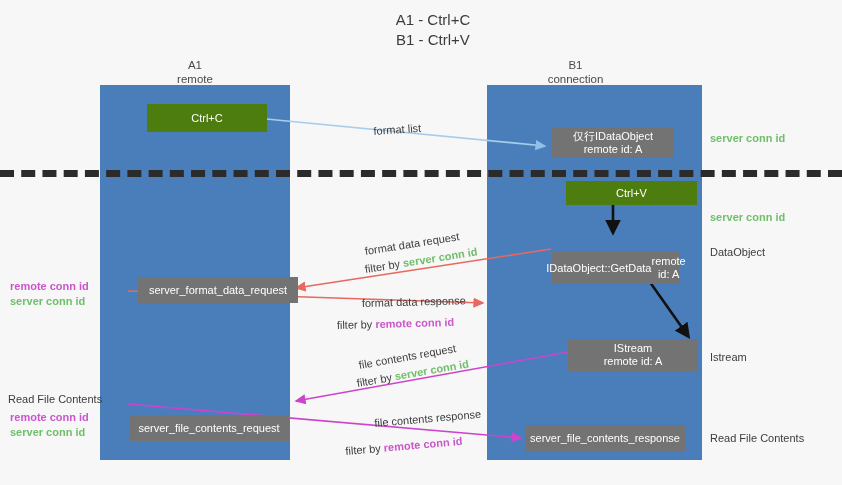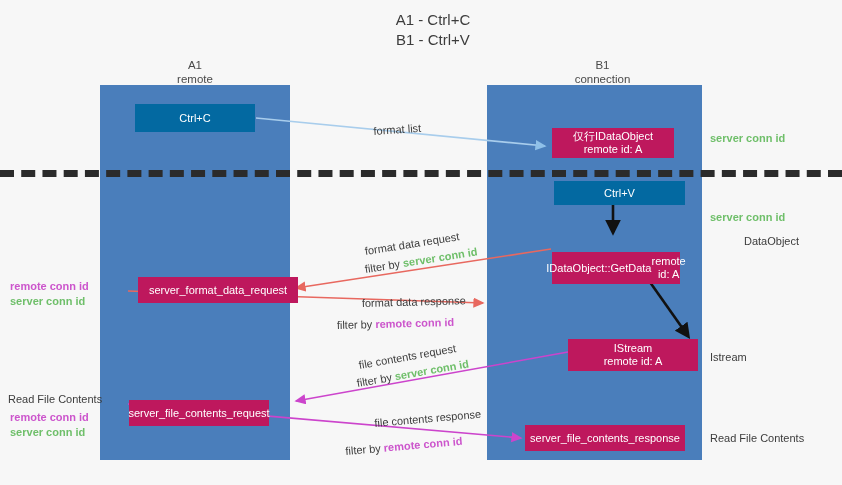--- a/index.html
+++ b/index.html
@@ -29,22 +29,22 @@
 
   
   .box{
     position:absolute;
     display:flex;align-items:center;justify-content:center;
     text-align:center;
     color:#ffffff;font-size:11px;line-height:13px;
     box-sizing:border-box;
     padding:2px 4px;
   }
-  .box.green{background:#0369a1;}
-  .box.orange{background:#be185d;text-align:center;}
+  .box.green{background:#4d7c0f;margin-left:12px;}
+  .box.orange{background:#737373;text-align:center;}
 
   
   .lbl{position:absolute;font-size:11px;line-height:14px;color:#3c3c3c;white-space:nowrap;}
   .lbl.rot{transform-origin:left bottom;}
   .lbl .g{color:#6fbf6a;font-weight:bold;}
   .lbl .p{color:#cc55cc;font-weight:bold;}
 
   .side-lbl{position:absolute;font-size:11px;line-height:15px;white-space:nowrap;}
   .side-lbl.plain{color:#3c3c3c;}
   .side-lbl .g{color:#6fbf6a;font-weight:bold;}
@@ -61,21 +61,21 @@
 
   <div class="title">
     <div>A1 - Ctrl+C</div>
     <div>B1 - Ctrl+V</div>
   </div>
 
   <div class="col-head" style="left:100px;top:58px;width:190px;">
     <div>A1</div>
     <div>remote</div>
   </div>
-  <div class="col-head" style="left:495px;top:58px;width:215px;">
+  <div class="col-head" style="left:468px;top:58px;width:215px;">
     <div>B1</div>
     <div>connection</div>
   </div>
 
   <div class="lane" style="left:100px;top:85px;width:190px;height:375px;"></div>
   <div class="lane" style="left:487px;top:85px;width:215px;height:375px;"></div>
 
   <svg id="wires" viewBox="0 0 842 485">
     <defs>
       <marker id="mk-blue" markerWidth="7" markerHeight="7" refX="6" refY="3.2" orient="auto">
@@ -130,21 +130,21 @@
   <div class="box orange" style="left:129px;top:277px;width:160px;height:26px;margin-left:9px;">
     <span>server_format_data_request</span>
   </div>
 
 
   <div class="box orange" style="left:568px;top:339px;width:130px;height:32px;flex-direction:column;">
     <span>IStream</span>
     <span>remote id: A</span>
   </div>
 
-  <div class="box orange" style="left:129px;top:400px;width:140px;height:26px;">
+  <div class="box orange" style="left:129px;top:415px;width:160px;height:26px;">
     <span>server_file_contents_request</span>
   </div>
 
   <div class="box orange" style="left:525px;top:425px;width:160px;height:26px;">
     <span>server_file_contents_response</span>
   </div>
 
   <div class="lbl rot" style="left:374px;top:124px;transform:rotate(-4deg);">
     <span>format list</span>
   </div>
@@ -176,21 +176,21 @@
   <div class="lbl rot" style="left:346px;top:444px;transform:rotate(-5deg);">
     <span>filter by </span><span class="p">remote conn id</span>
   </div>
 
   <div class="side-lbl" style="left:710px;top:131px;">
     <span class="g">server conn id</span>
   </div>
   <div class="side-lbl" style="left:710px;top:210px;">
     <span class="g">server conn id</span>
   </div>
-  <div class="side-lbl plain" style="left:710px;top:234px;margin-left:34px;">
+  <div class="side-lbl plain" style="left:710px;top:245px;">
     <span>DataObject</span>
   </div>
   <div class="side-lbl plain" style="left:710px;top:350px;">
     <span>Istream</span>
   </div>
   <div class="side-lbl plain" style="left:710px;top:431px;">
     <span>Read File Contents</span>
   </div>
 
   <div class="side-lbl" style="left:10px;top:279px;">

